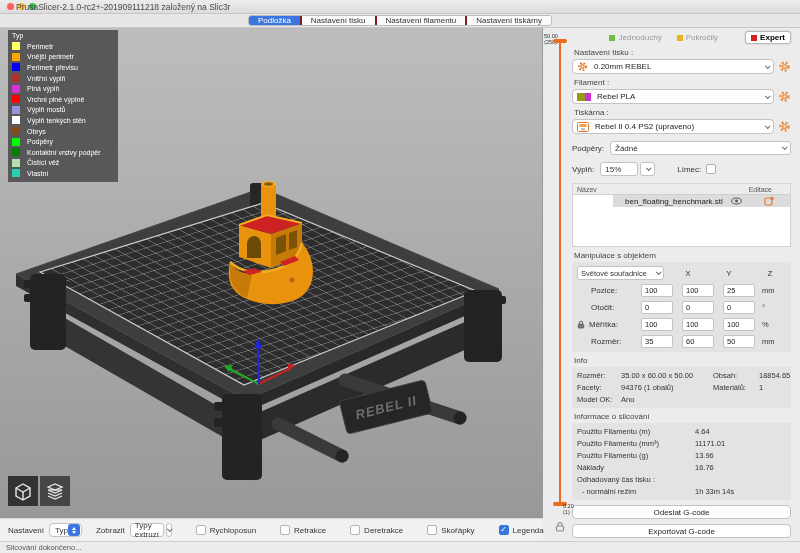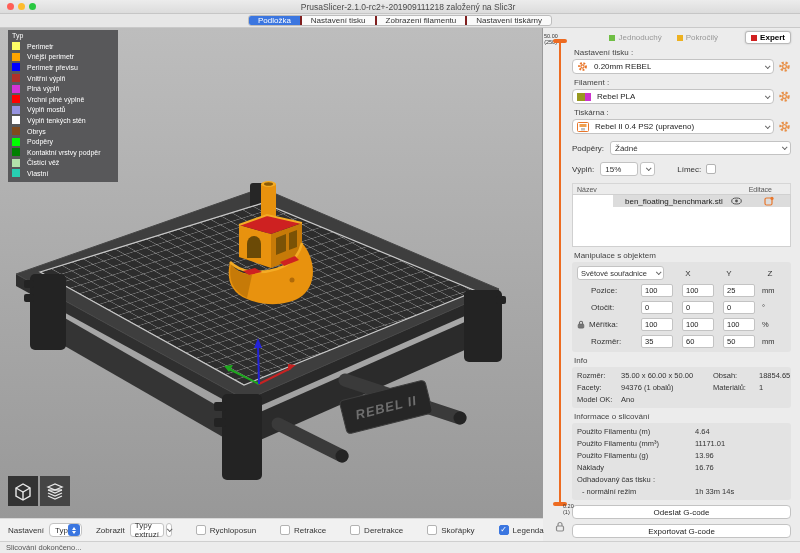--- a/index.html
+++ b/index.html
@@ -6,21 +6,21 @@
   html,body { width:800px; height:553px; overflow:hidden; }
   body { position:relative; font-family:"Liberation Sans", sans-serif; background:#ececec; font-size:8px; color:#333; }
 
   
   #titlebar { position:absolute; left:0; top:0; width:800px; height:14px;
     background:linear-gradient(#ececec,#dcdcdc); border-bottom:1px solid #c6c6c6;
     display:flex; align-items:center; }
   .traffic { display:flex; gap:4px; margin-left:7px; }
   .tl { width:7px; height:7px; border-radius:50%; }
   .tl.red{background:#ff5f57;} .tl.yellow{background:#febc2e;} .tl.green{background:#28c840;}
-  #win-title { position:absolute; left:0; right:0; text-align:center; font-size:8.5px; color:#4a4a4a;margin-left:16px; }
+  #win-title { position:absolute; left:0; right:0; font-size:8.5px; color:#4a4a4a;margin-left:16px; }
 
   
   #tabbar { position:absolute; left:0; top:14px; width:800px; height:14px;
     background:#e7e7e7; border-bottom:1px solid #c9c9c9; display:flex; align-items:center; justify-content:center; }
   .tabgroup { display:flex; height:11px; border:1px solid #bdbdbd; border-radius:3px; overflow:hidden; background:#fafafa; }
   .tab { display:flex; align-items:center; padding:0 9px; font-size:8px; color:#333; border-left:2px solid #7f1d1d; cursor:default; }
   .tab:first-child { border-left:none; }
   .tab.active { background:#3b76e0; color:#fff; }
 
   
@@ -138,21 +138,21 @@
     <span class="tl yellow"></span>
     <span class="tl green"></span>
   </div>
   <div id="win-title">PrusaSlicer-2.1.0-rc2+-201909111218 založený na Slic3r</div>
 </div>
 
 <div id="tabbar">
   <div class="tabgroup">
     <div class="tab active">Podložka</div>
     <div class="tab">Nastavení tisku</div>
-    <div class="tab">Zobrazení filamentu</div>
+    <div class="tab">Nastavení filamentu</div>
     <div class="tab">Nastavení tiskárny</div>
   </div>
 </div>
 
 <div id="viewport">
   <svg id="scene" width="543" height="490" viewBox="0 0 543 490">
     <defs>
       <linearGradient id="vpgrad" x1="0" y1="0" x2="0" y2="1">
         <stop offset="0" stop-color="#bdbdbd"></stop>
           <stop offset="1" stop-color="#989898"></stop>

